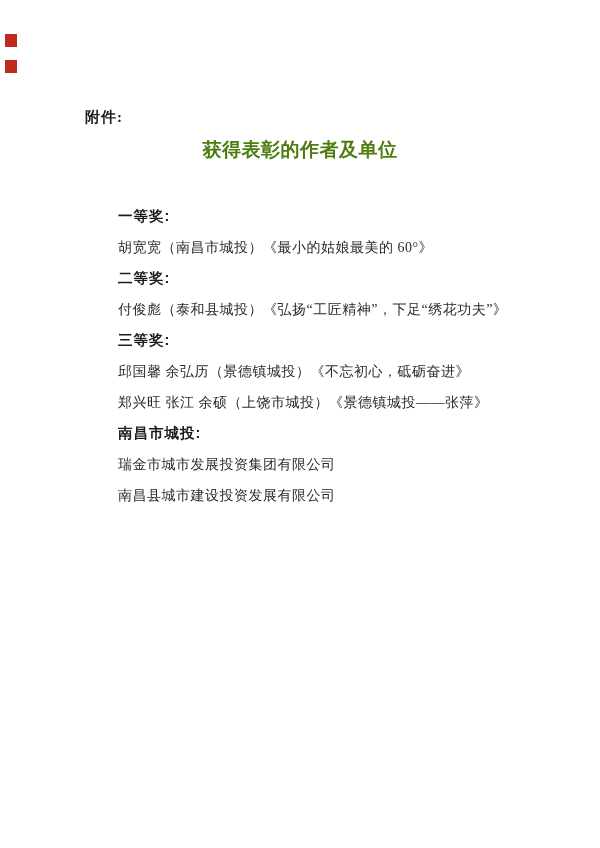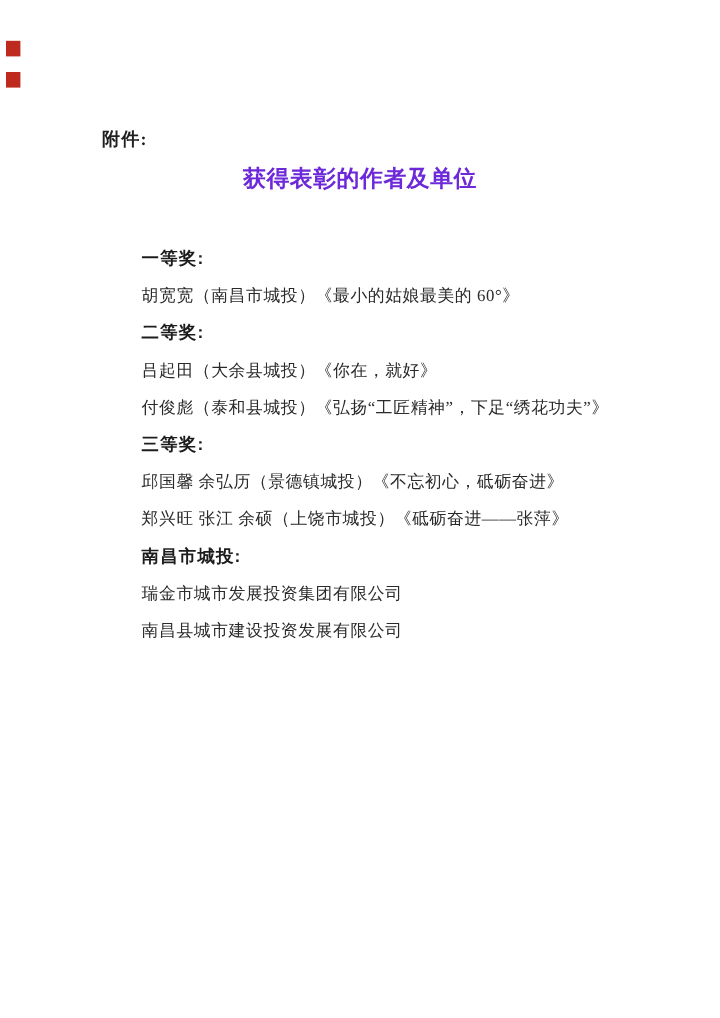--- a/index.html
+++ b/index.html
@@ -40,21 +40,21 @@
     position: absolute;
     left: 0;
     right: 0;
     top: 136px;
     margin: 0;
     text-align: center;
     font-size: 19px;
     font-weight: bold;
     line-height: 27px;
     letter-spacing: 0.5px;
-    color: #6d28d9;
+    color: #4d7c0f;
   }
   .content {
     position: absolute;
     left: 118px;
     top: 201px;
     right: 30px;
   }
   .content p {
     margin: 0;
     line-height: 31px;
@@ -79,22 +79,21 @@
   <div class="red-mark m2" style="background: rgb(191, 42, 30);"></div>
 
   <div class="attachment-label">附件:</div>
 
   <h1 class="doc-title">获得表彰的作者及单位</h1>
 
   <div class="content" id="awards-content">
       <p class="label">一等奖:</p>
       <p class="entry">胡宽宽（南昌市城投）《最小的姑娘最美的 60°》</p>
       <p class="label">二等奖:</p>
-      <p class="entry">吕起田（大余县城投）《你在，就好》</p>
       <p class="entry">付俊彪（泰和县城投）《弘扬“工匠精神”，下足“绣花功夫”》</p>
       <p class="label">三等奖:</p>
       <p class="entry">邱国馨 余弘历（景德镇城投）《不忘初心，砥砺奋进》</p>
-      <p class="entry">郑兴旺 张江 余硕（上饶市城投）《砥砺奋进——张萍》</p>
+      <p class="entry">郑兴旺 张江 余硕（上饶市城投）《景德镇城投——张萍》</p>
       <p class="label">南昌市城投:</p>
       <p class="entry">瑞金市城市发展投资集团有限公司</p>
       <p class="entry">南昌县城市建设投资发展有限公司</p>
     </div>
 </div>
 
 </body></html>

